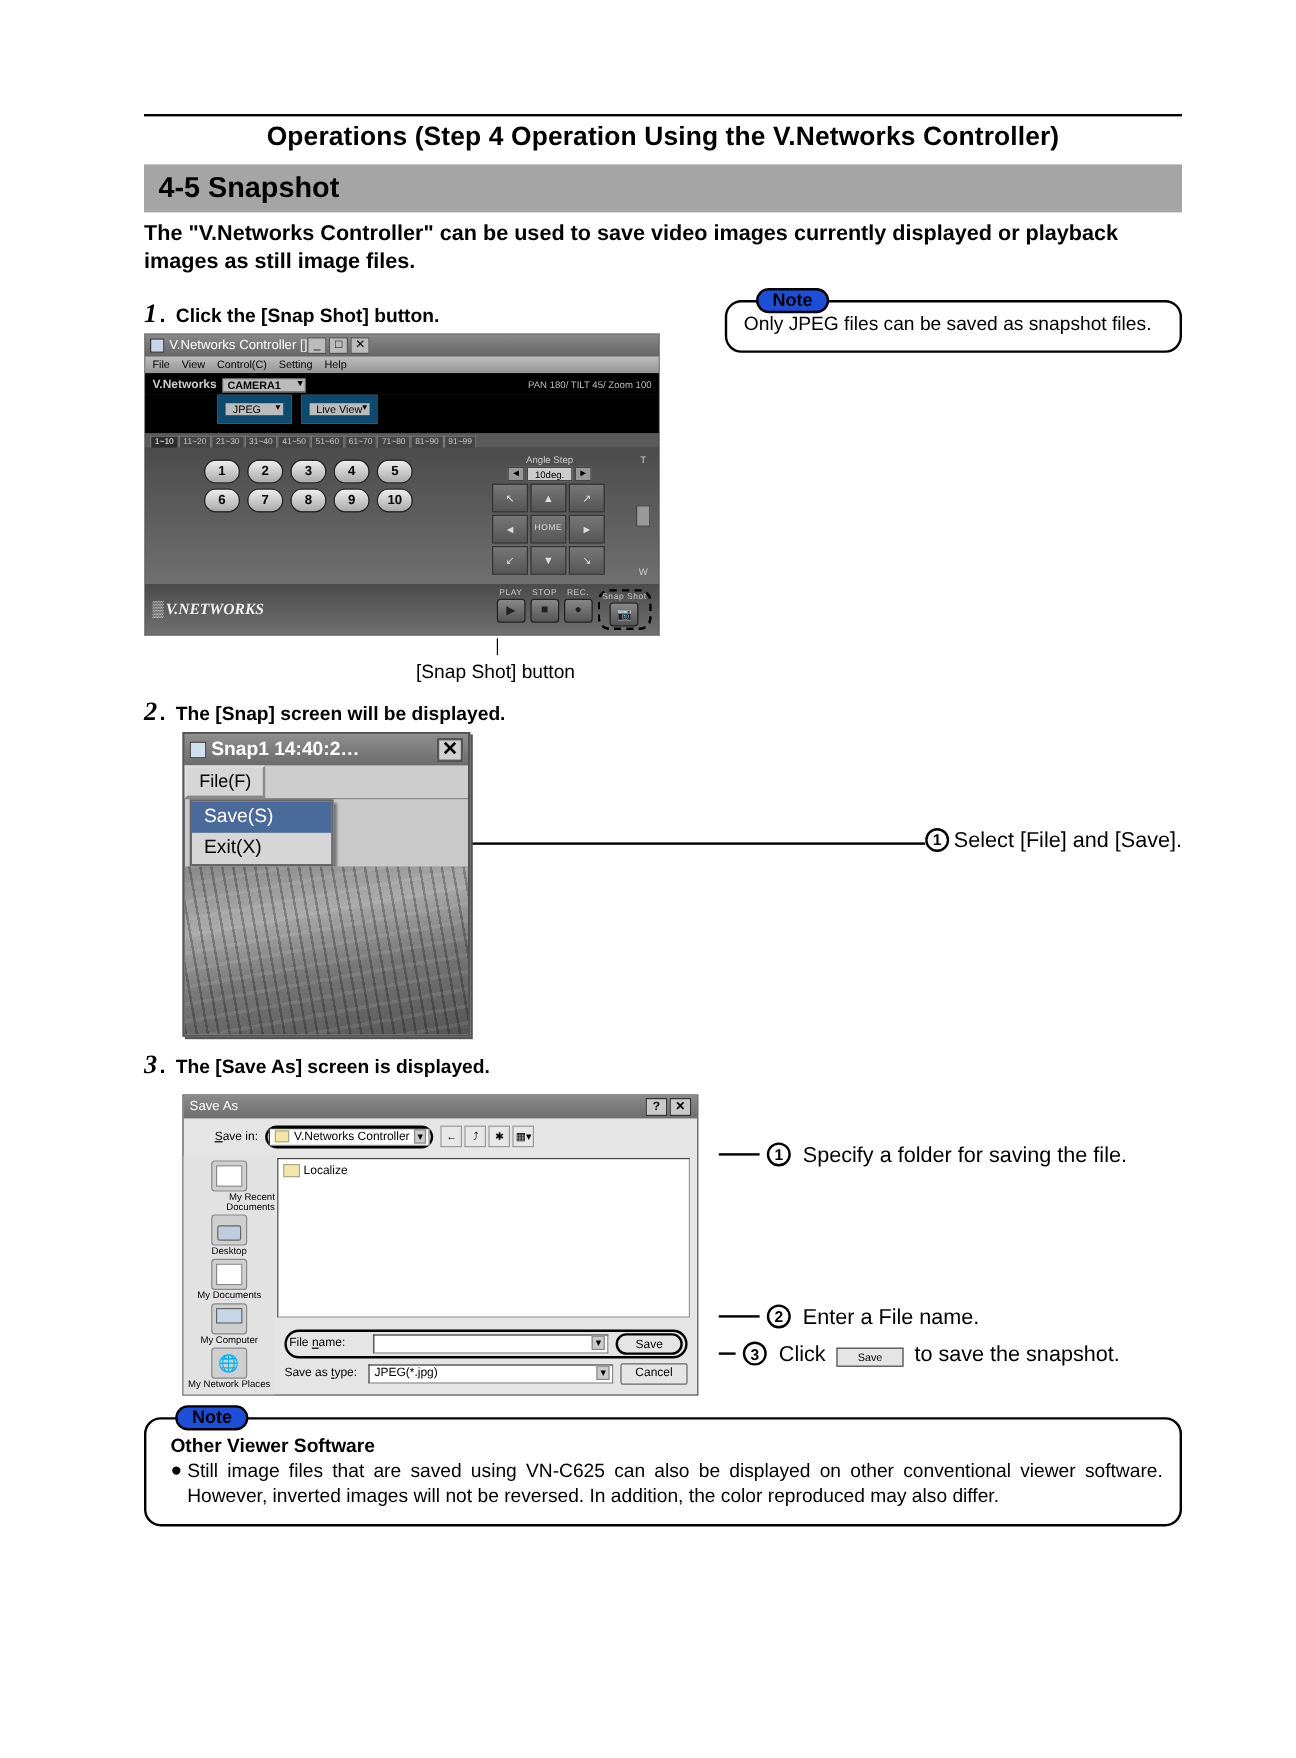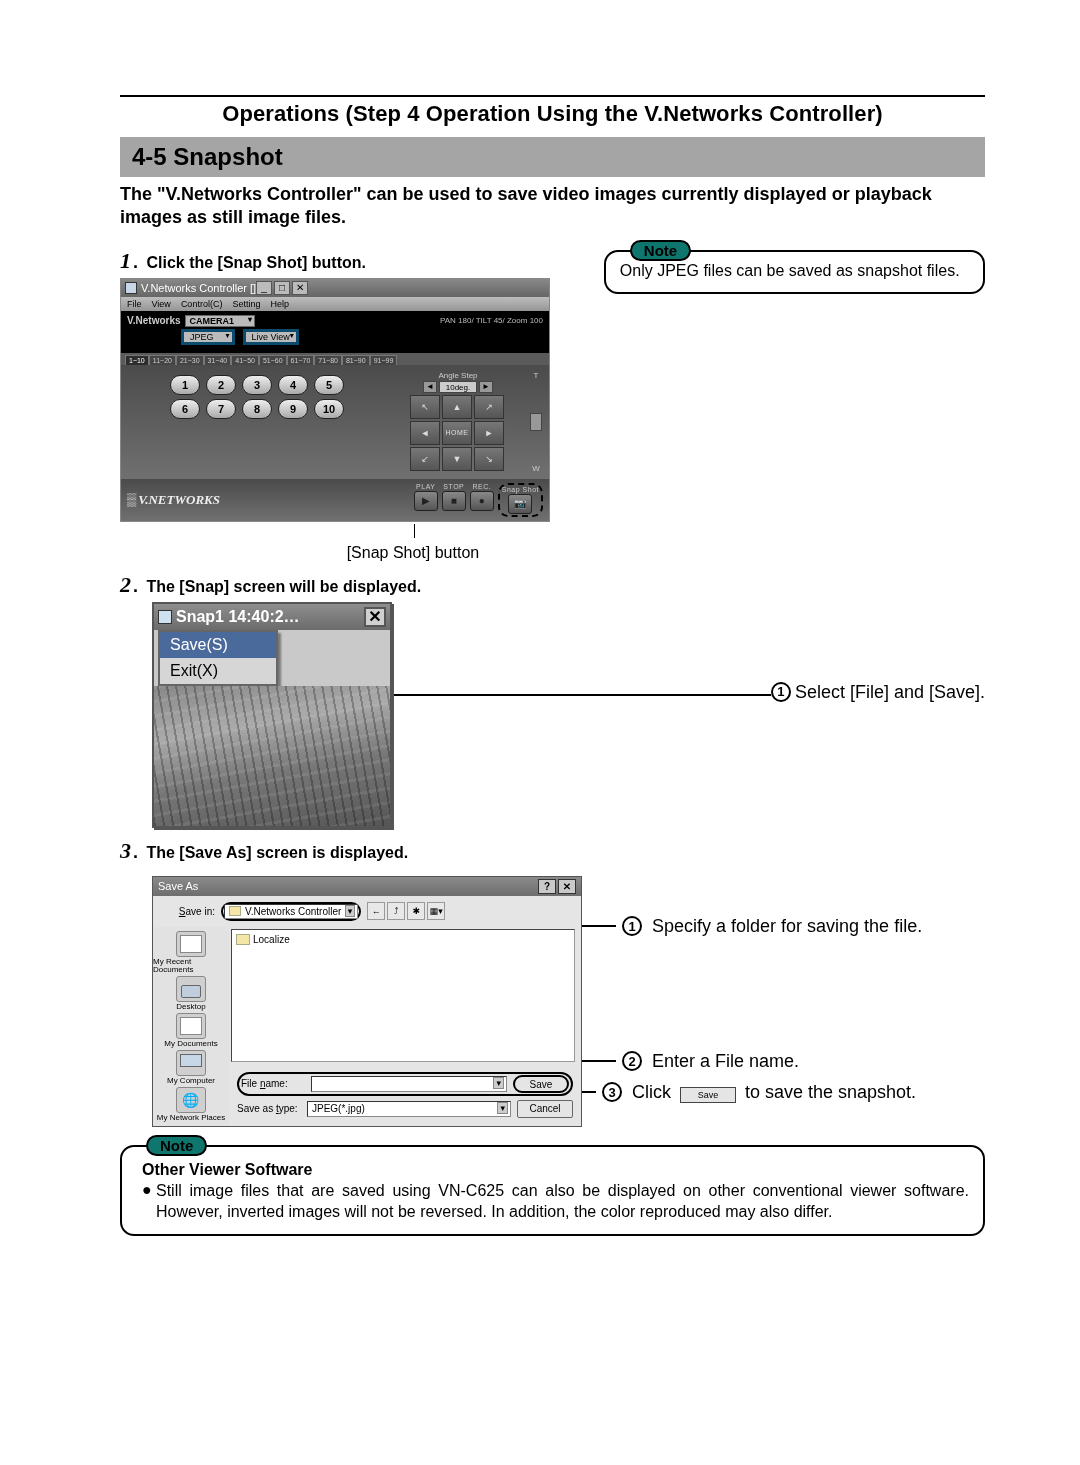--- a/index.html
+++ b/index.html
@@ -68,21 +68,21 @@
     padding: 10px 14px 12px 14px;
     position: relative;
     margin-top: 6px;
     font-size: 16px;
   }
   .note-frame.big { border-radius: 14px; padding: 8px 14px 12px 20px; margin-top: 18px; }
   .note-label {
     position: absolute;
     top: -12px;
     left: 24px;
-    background: #0f766e;
+    background: #1d4ed8;
     border: 2px solid #000;
     border-radius: 999px;
     padding: 0px 12px;
     font-weight: 900;
     font-size: 15px;
   }
   .note-body { white-space: pre-line; text-align: justify; }
   .note-heading { font-weight: 900; font-size: 16px; margin: 6px 0 2px 0; }
   .bullet { display: flex; }
   .bullet .dot { width: 14px; }
@@ -112,21 +112,21 @@
   .vn-body-top {
     background: #000; padding: 4px 6px 2px 6px; display:flex; justify-content:space-between; align-items:center;
   }
   .vn-cam {
     display:flex; align-items:center; gap:4px; font-size:10px; color:#ccc; font-weight:bold;
   }
   .vn-cam-sel { background:#bbb; color:#000; padding:0 20px 0 4px; border:1px solid #666; font-size:9px; position:relative; }
   .vn-cam-sel::after { content:"▾"; position:absolute; right:2px; top:-1px; font-size:8px; }
   .vn-info { font-size:8px; color:#bbb; }
   .vn-jpeg-row { display:flex; gap:8px; padding:0 6px 2px 60px; background:#000; }
-  .vn-mode { background:#bbb; color:#000; padding:0 18px 0 6px; border:3px solid #0c4a6e; font-size:9px; position:relative; }
+  .vn-mode { background:#bbb; color:#000; padding:0 18px 0 6px; border:7px solid #0c4a6e; font-size:9px; position:relative; }
   .vn-mode::after { content:"▾"; position:absolute; right:2px; top:-1px; font-size:8px; }
   .vn-black { background:#000; height:6px; }
   .vn-tabs {
     background:#5a5a5a; display:flex; gap:0px; padding:2px 4px 0 4px; font-size:7px; color:#ccc;
     white-space:nowrap;
   }
   .vn-tabs .tab { border:1px solid #777; border-bottom:none; padding:1px 3px; background:#454545; }
   .vn-tabs .tab.act { background:#2d2d2d; color:#fff; }
   .vn-main {
     background: linear-gradient(#4b4b4b,#707070);
@@ -202,21 +202,21 @@
     display:flex; align-items:center; gap:6px; padding:6px 8px;
   }
   .saveas-top .lbl { font-size:10px; width:54px; text-align:right;}
   .saveas-top .combo { flex:1; display:flex; align-items:center; background:#fff; border:1px inset #888; padding:1px 16px 1px 4px; position:relative; font-size:10px;}
   .saveas-top .combo .ficn { width:12px;height:10px;background:#f4e6a6;border:1px solid #aa8; margin-right:4px;}
   .saveas-top .combo::after { content:"▾"; position:absolute; right:2px; top:0; font-size:9px; background:#ccc;border:1px solid #888;padding:0 2px;}
   .saveas-tools { display:flex; gap:2px; }
   .saveas-tools .tb { width:18px;height:18px;border:1px solid #999;background:#e8e8e8;font-size:9px;text-align:center;line-height:16px;}
   .saveas-body { display:flex; }
   .places { width:76px; background:#e2e2e2; display:flex; flex-direction:column; align-items:center; padding:4px 0; gap:2px;}
-  .place { display:flex; flex-direction:column; align-items:center; font-size:8px; text-align:left; line-height:1.0; }
+  .place { display:flex; flex-direction:column; align-items:center; font-size:8px; text-align:right; line-height:1.0; }
   .place .picn { width:30px;height:26px;background:#cfcfcf;border:1px solid #888;border-radius:3px; margin-bottom:1px; position:relative;}
   .place .picn.doc::before{content:"";position:absolute;inset:3px;border:1px solid #888;background:#fff;}
   .place .picn.desk::before{content:"";position:absolute;left:4px;right:4px;top:8px;bottom:3px;border:1px solid #666;background:#bfcddc;border-radius:2px;}
   .place .picn.comp::before{content:"";position:absolute;left:3px;right:3px;top:3px;bottom:8px;border:1px solid #666;background:#c7d7e8;}
   .place .picn.net::before{content:"🌐";position:absolute;inset:0;display:flex;align-items:center;justify-content:center;font-size:14px;color:#678;}
   .file-area { flex:1; background:#fff; border:1px inset #999; margin:2px 6px 2px 2px; height:170px; padding:4px;}
   .folder-item { display:flex; align-items:center; gap:3px; font-size:10px;}
   .folder-item .ficn { width:14px;height:11px;background:#f4e6a6;border:1px solid #aa8;}
   .saveas-bottom { padding:4px 8px 8px 8px; }
   .sb-row { display:flex; align-items:center; gap:6px; margin-top:4px;}
@@ -387,20 +387,23 @@
     <div class="flex" style="gap:0px;">
       <div style="position:relative;">
         <div class="snap-window">
           <div class="snap-title">
             <div style="display:flex;align-items:center;">
               <span class="sicn"></span>
               <span>Snap1  14:40:2…</span>
             </div>
             <div class="close">✕</div>
           </div>
+          <div class="snap-menu">
+            <span class="mi">File(F)</span>
+          </div>
           <div class="snap-submenu">
             <div class="smi hl">Save(S)</div>
             <div class="smi">Exit(X)</div>
           </div>
           <div class="snap-img"></div>
         </div>
       </div>
       <div style="flex:1; display:flex; align-items:flex-start; margin-top:80px;">
         <div class="snap-leader"></div>
         <span class="circ-num">1</span>
@@ -408,21 +411,21 @@
       </div>
     </div>
   </div>
 
   <div class="snap-section">
     <div class="step-line">
       <span class="step-num">3</span><span class="step-dot">.</span>
       <span class="step-text">The [Save As] screen is displayed.</span>
     </div>
 
-    <div class="flex" style="gap:0;margin-top:12px;">
+    <div class="flex" style="gap:17px;margin-top:12px;">
       <div class="saveas">
         <div class="saveas-title">
           <span>Save As</span>
           <div class="btns">
             <div class="wb">?</div>
             <div class="wb">✕</div>
           </div>
         </div>
         <div class="saveas-top">
           <span class="lbl"><u>S</u>ave in:</span>

